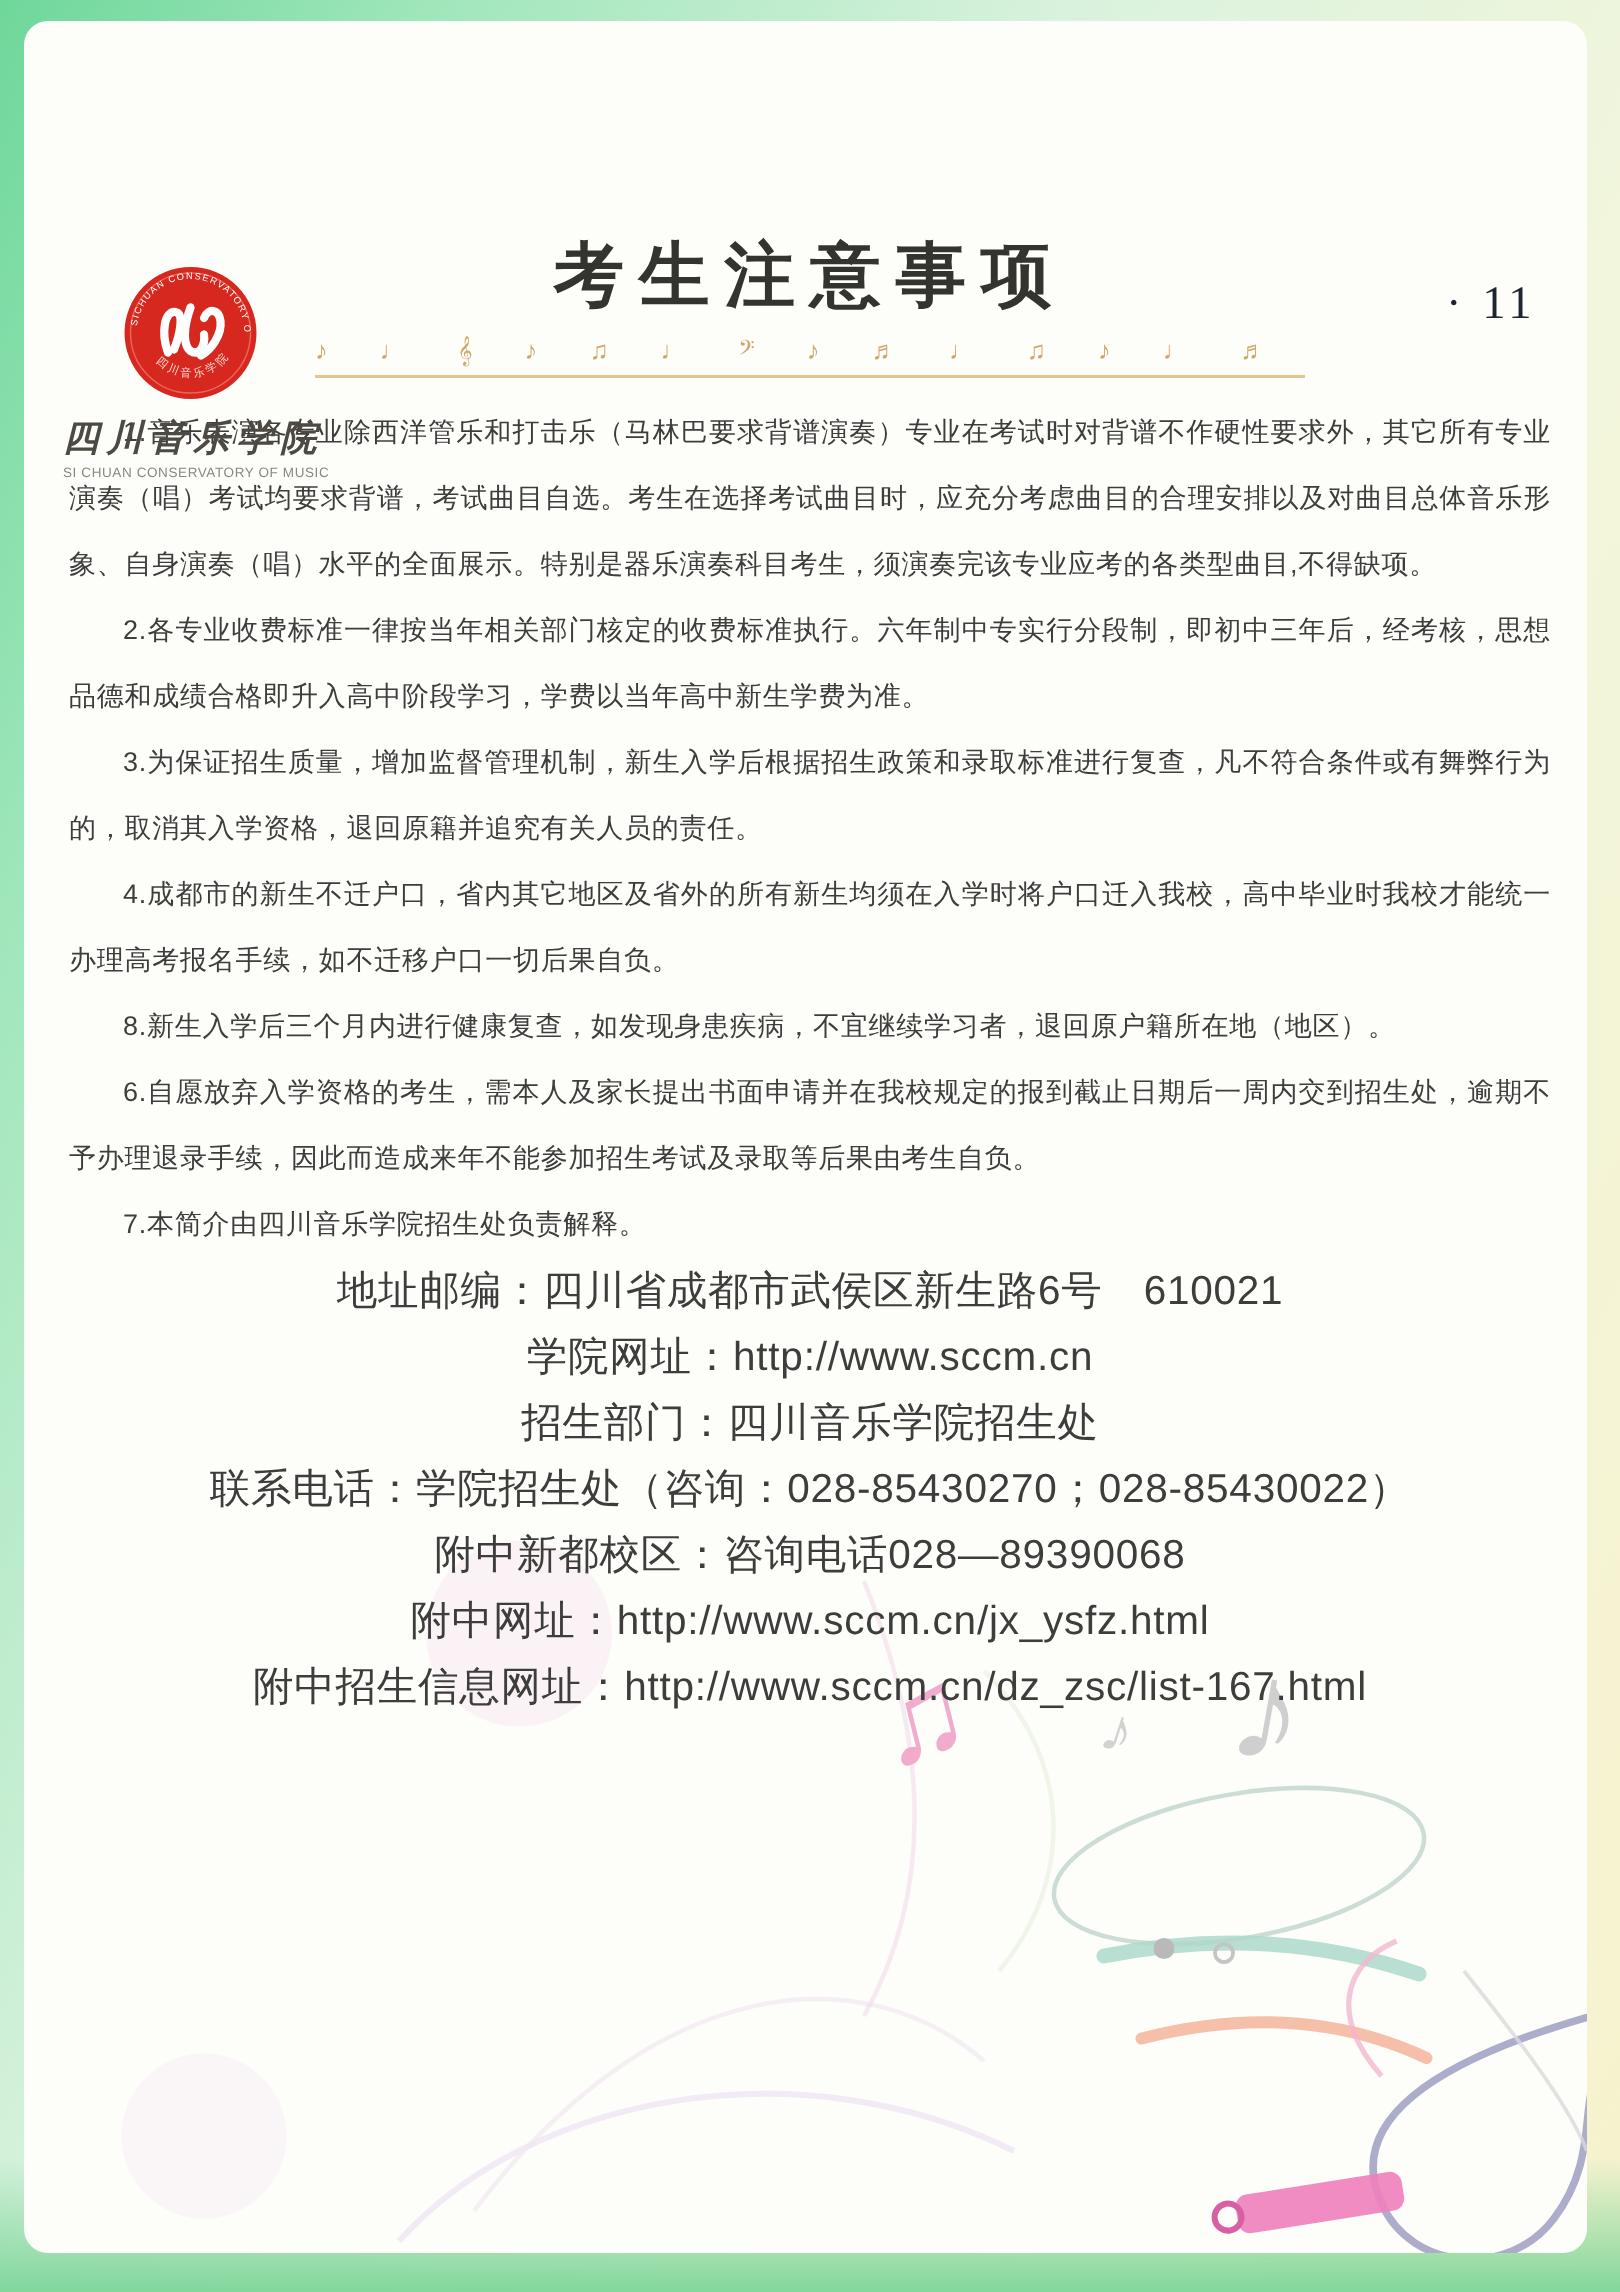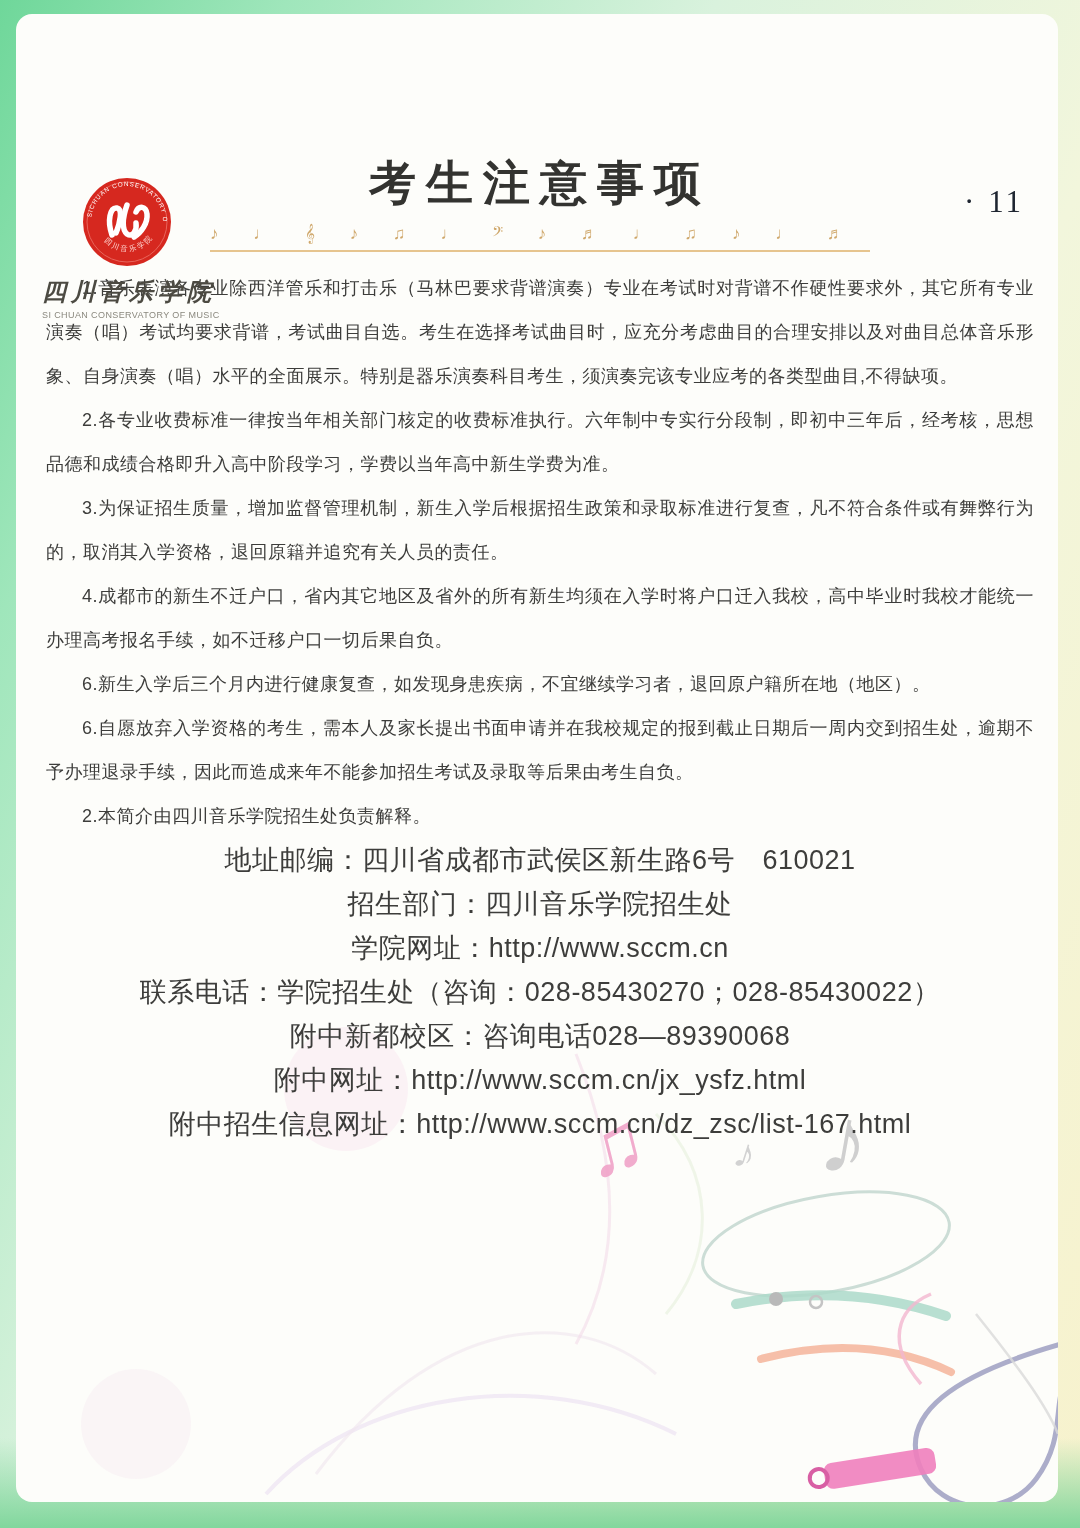--- a/index.html
+++ b/index.html
@@ -120,28 +120,28 @@
 
       <div class="pageno">· 11</div>
 
       <h1 class="title">考生注意事项</h1>
       <div class="divider">♪ ♩ 𝄞 ♪ ♫ ♩ 𝄢 ♪ ♬ ♩ ♫ ♪ ♩ ♬ ♪</div>
 
       <p class="para">1.音乐表演各专业除西洋管乐和打击乐（马林巴要求背谱演奏）专业在考试时对背谱不作硬性要求外，其它所有专业演奏（唱）考试均要求背谱，考试曲目自选。考生在选择考试曲目时，应充分考虑曲目的合理安排以及对曲目总体音乐形象、自身演奏（唱）水平的全面展示。特别是器乐演奏科目考生，须演奏完该专业应考的各类型曲目,不得缺项。</p>
       <p class="para">2.各专业收费标准一律按当年相关部门核定的收费标准执行。六年制中专实行分段制，即初中三年后，经考核，思想品德和成绩合格即升入高中阶段学习，学费以当年高中新生学费为准。</p>
       <p class="para">3.为保证招生质量，增加监督管理机制，新生入学后根据招生政策和录取标准进行复查，凡不符合条件或有舞弊行为的，取消其入学资格，退回原籍并追究有关人员的责任。</p>
       <p class="para">4.成都市的新生不迁户口，省内其它地区及省外的所有新生均须在入学时将户口迁入我校，高中毕业时我校才能统一办理高考报名手续，如不迁移户口一切后果自负。</p>
-      <p class="para">6.新生入学后三个月内进行健康复查，如发现身患疾病，不宜继续学习者，退回原户籍所在地（地区）。</p>
+      <p class="para">8.新生入学后三个月内进行健康复查，如发现身患疾病，不宜继续学习者，退回原户籍所在地（地区）。</p>
       <p class="para">6.自愿放弃入学资格的考生，需本人及家长提出书面申请并在我校规定的报到截止日期后一周内交到招生处，逾期不予办理退录手续，因此而造成来年不能参加招生考试及录取等后果由考生自负。</p>
-      <p class="para">2.本简介由四川音乐学院招生处负责解释。</p>
+      <p class="para">7.本简介由四川音乐学院招生处负责解释。</p>
 
       <div class="contacts">
         <div class="contact-line">地址邮编：四川省成都市武侯区新生路6号　610021</div>
+        <div class="contact-line">学院网址：http://www.sccm.cn</div>
         <div class="contact-line">招生部门：四川音乐学院招生处</div>
-        <div class="contact-line">学院网址：http://www.sccm.cn</div>
         <div class="contact-line">联系电话：学院招生处（咨询：028-85430270；028-85430022）</div>
         <div class="contact-line">附中新都校区：咨询电话028—89390068</div>
         <div class="contact-line">附中网址：http://www.sccm.cn/jx_ysfz.html</div>
         <div class="contact-line">附中招生信息网址：http://www.sccm.cn/dz_zsc/list-167.html</div>
       </div>
 
     </div>
   </div>
 </div>
 

